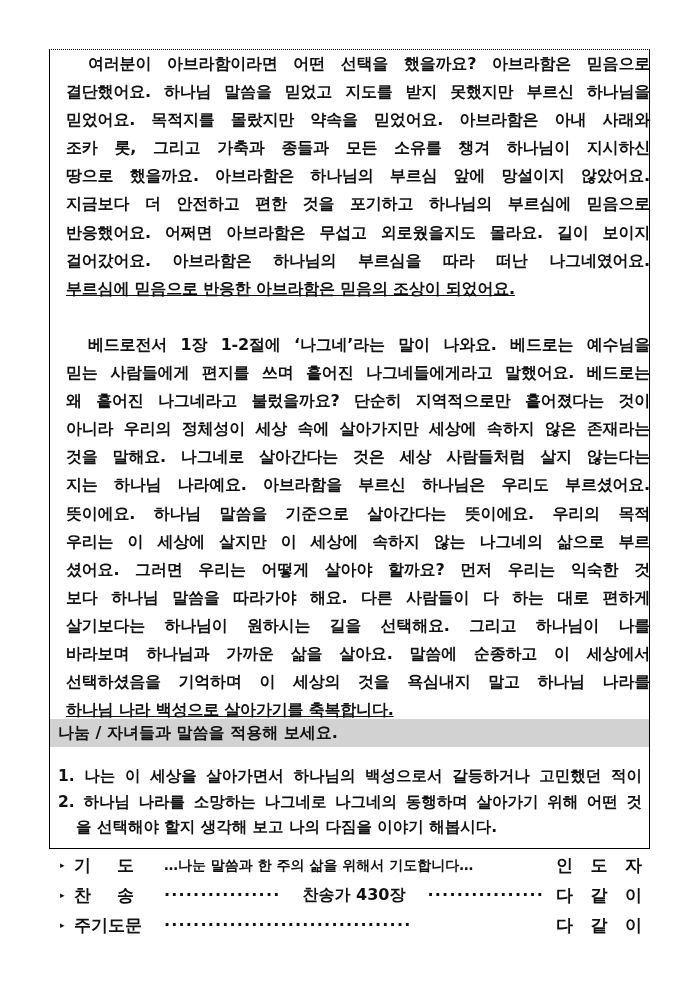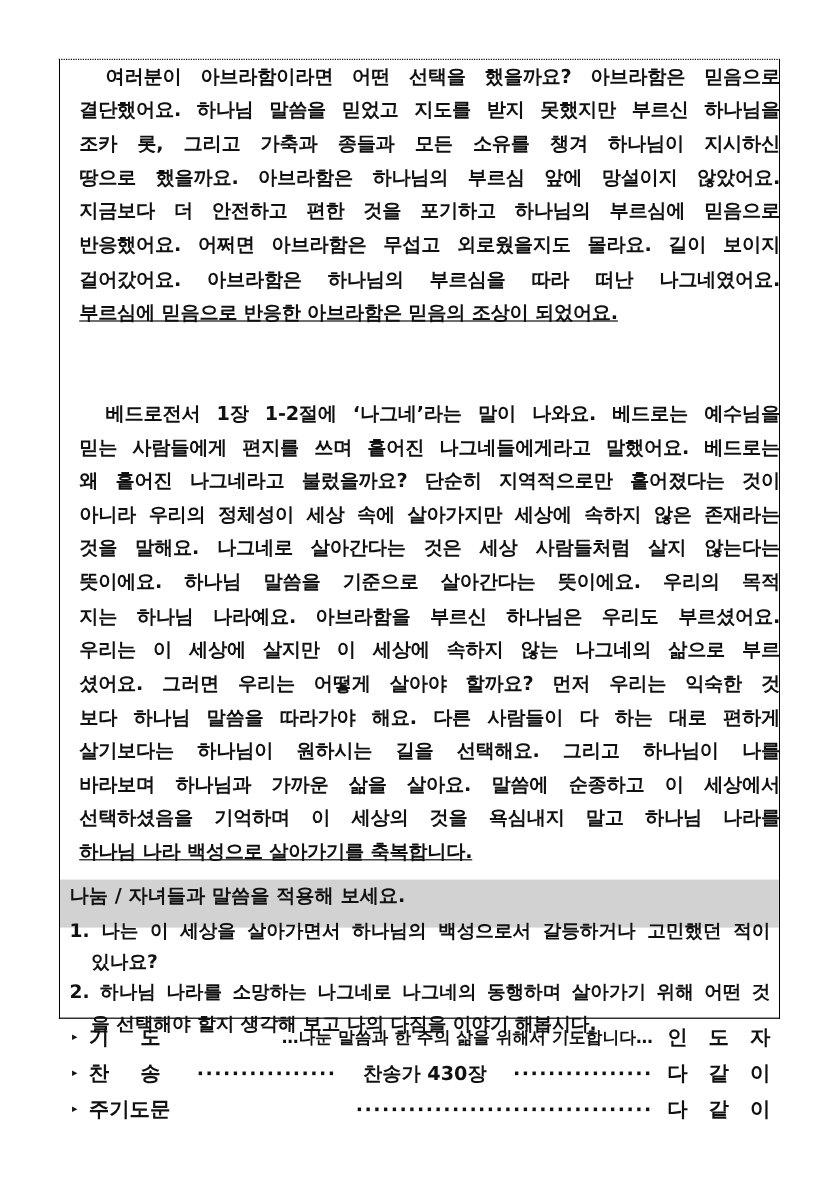--- a/index.html
+++ b/index.html
@@ -7,78 +7,78 @@
          font-family:"DejaVu Sans", "Liberation Sans", sans-serif; color:#111; }
   .box { position:absolute; left:49px; top:49px; width:601px; height:800px;
          border-left:1px solid #000; border-right:1px solid #000; border-bottom:1px solid #000;
          border-top:1px dotted #000; box-sizing:border-box; }
   .para { position:absolute; left:16px; width:584px; }
   .line { height:28.1px; line-height:28.1px; font-size:16px; font-weight:bold;
           white-space:nowrap; text-align:justify; text-align-last:justify;
           letter-spacing:-0.2px; }
   .line.last { text-align-last:left;text-decoration:underline; }
   .line.indent { padding-left:22px; }
-  .share-head { position:absolute; left:0; top:683px; width:599px; height:40px;
+  .share-head { position:absolute; left:0; top:669px; width:599px; height:28px;
                 background:#d2d2d2; }
   .share-title { position:absolute; left:8px; top:0; line-height:28px; font-size:16px;
                  font-weight:bold; white-space:nowrap; }
   .questions { position:absolute; left:8px; top:714px; width:584px; }
   .q-line { height:25.5px; line-height:25.5px; font-size:15.5px; font-weight:bold; white-space:nowrap;
             text-align:justify; text-align-last:justify; }
   .q-line.cont { padding-left:18px; text-align-last:left; }
   .order { position:absolute; left:60px; width:590px; height:30px; font-weight:bold; font-size:17px;
            line-height:30px; white-space:nowrap; }
   .order .tri { position:absolute; left:0; top:0; font-size:9px; }
   .order .label { position:absolute; left:14px; top:0; letter-spacing:0; }
-  .order .fill { position:absolute; left:104px; top:0; width:380px; font-size:14px;text-align:right; }
+  .order .fill { position:absolute; left:104px; top:0; width:380px; font-size:14px; }
   .order .who { position:absolute; left:496px; top:0; width:86px; display:flex; justify-content:space-between; font-size:17px; }
   .dots { letter-spacing:1.2px; }
 </style>
 </head>
 <body>
 
 <div class="box">
   <div class="para" style="top:0px;">
     <div class="line indent">여러분이 아브라함이라면 어떤 선택을 했을까요? 아브라함은 믿음으로</div>
     <div class="line">결단했어요. 하나님 말씀을 믿었고 지도를 받지 못했지만 부르신 하나님을</div>
+    <div class="line">믿었어요. 목적지를 몰랐지만 약속을 믿었어요. 아브라함은 아내 사래와</div>
     <div class="line">조카 롯, 그리고 가축과 종들과 모든 소유를 챙겨 하나님이 지시하신</div>
     <div class="line">땅으로 했을까요. 아브라함은 하나님의 부르심 앞에 망설이지 않았어요.</div>
     <div class="line">지금보다 더 안전하고 편한 것을 포기하고 하나님의 부르심에 믿음으로</div>
     <div class="line">반응했어요. 어쩌면 아브라함은 무섭고 외로웠을지도 몰라요. 길이 보이지</div>
     <div class="line">걸어갔어요. 아브라함은 하나님의 부르심을 따라 떠난 나그네였어요.</div>
     <div class="line last">부르심에 믿음으로 반응한 아브라함은 믿음의 조상이 되었어요.</div>
   </div>
 
   <div class="para" style="top:281px;">
     <div class="line indent">베드로전서 1장 1-2절에 ‘나그네’라는 말이 나와요. 베드로는 예수님을</div>
     <div class="line">믿는 사람들에게 편지를 쓰며 흩어진 나그네들에게라고 말했어요. 베드로는</div>
     <div class="line">왜 흩어진 나그네라고 불렀을까요? 단순히 지역적으로만 흩어졌다는 것이</div>
     <div class="line">아니라 우리의 정체성이 세상 속에 살아가지만 세상에 속하지 않은 존재라는</div>
     <div class="line">것을 말해요. 나그네로 살아간다는 것은 세상 사람들처럼 살지 않는다는</div>
+    <div class="line">지는 하나님 나라예요. 아브라함을 부르신 하나님은 우리도 부르셨어요.</div>
     <div class="line">뜻이에요. 하나님 말씀을 기준으로 살아간다는 뜻이에요. 우리의 목적</div>
-    <div class="line">지는 하나님 나라예요. 아브라함을 부르신 하나님은 우리도 부르셨어요.</div>
     <div class="line">우리는 이 세상에 살지만 이 세상에 속하지 않는 나그네의 삶으로 부르</div>
     <div class="line">셨어요. 그러면 우리는 어떻게 살아야 할까요? 먼저 우리는 익숙한 것</div>
     <div class="line">보다 하나님 말씀을 따라가야 해요. 다른 사람들이 다 하는 대로 편하게</div>
     <div class="line">살기보다는 하나님이 원하시는 길을 선택해요. 그리고 하나님이 나를</div>
     <div class="line">바라보며 하나님과 가까운 삶을 살아요. 말씀에 순종하고 이 세상에서</div>
     <div class="line">선택하셨음을 기억하며 이 세상의 것을 욕심내지 말고 하나님 나라를</div>
     <div class="line last">하나님 나라 백성으로 살아가기를 축복합니다.</div>
   </div>
 
   <div class="share-head">
     <span class="share-title">나눔 / 자녀들과 말씀을 적용해 보세요.</span>
   </div>
 
   <div class="questions">
     <div class="q-line">
       <span>1.</span>
       <span>나는 이 세상을 살아가면서 하나님의 백성으로서 갈등하거나 고민했던 적이</span>
     </div>
-    <div class="q-line cont">있나요?</div>
     <div class="q-line">
       <span>2.</span>
       <span>하나님 나라를 소망하는 나그네로 나그네의 동행하며 살아가기 위해 어떤 것</span>
     </div>
     <div class="q-line cont">을 선택해야 할지 생각해 보고 나의 다짐을 이야기 해봅시다.</div>
   </div>
 </div>
 
 <div class="order" style="top:850px;">
   <span class="tri">▸</span>

